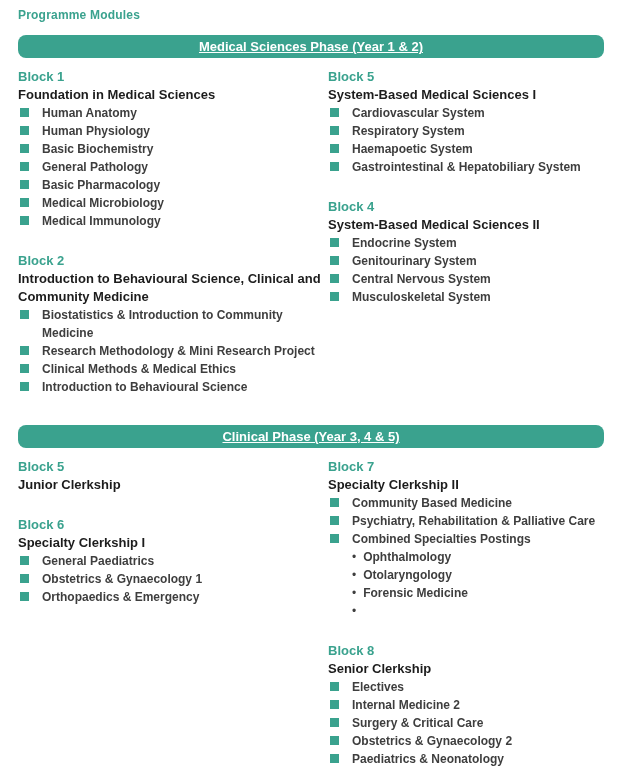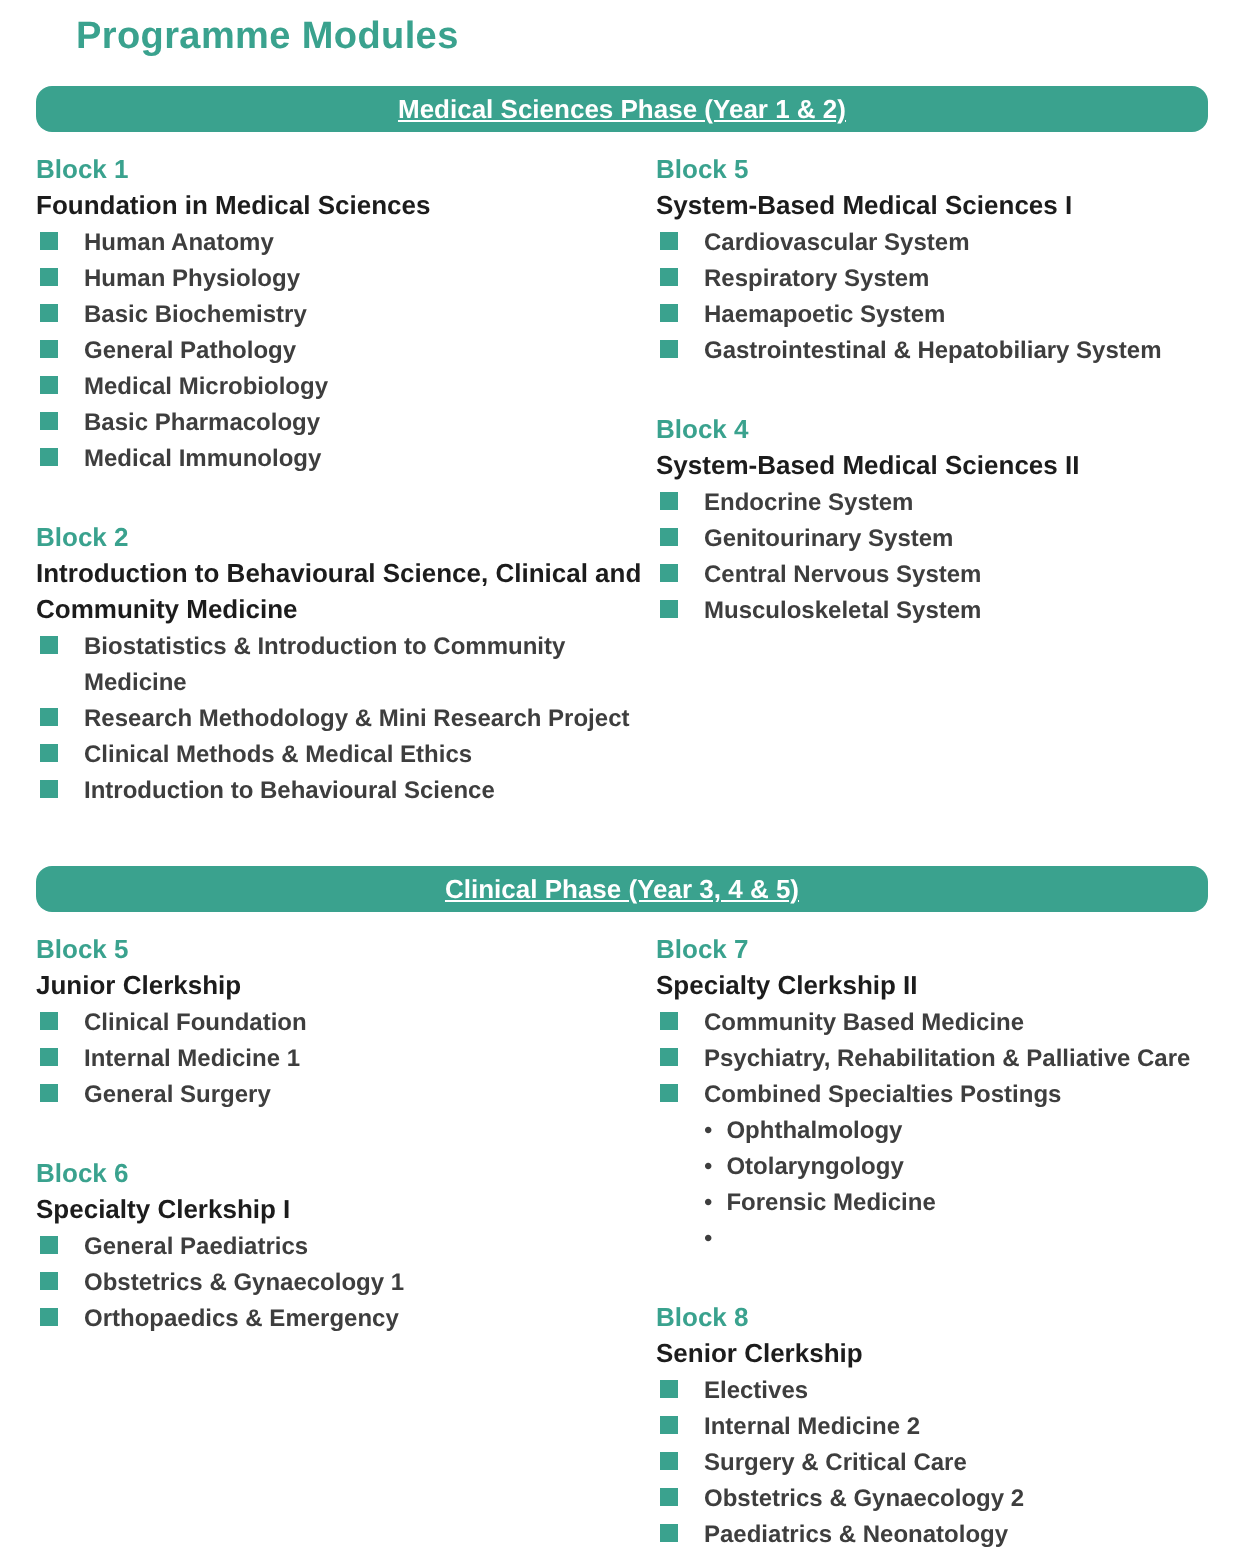--- a/index.html
+++ b/index.html
@@ -15,25 +15,24 @@
     font-family:"Liberation Sans","DejaVu Sans",sans-serif;
     background:var(--page-bg);
     overflow:hidden;
   }
   .page{
     width:622px;height:783px;
     padding:8px 18px 0 18px;
   }
   .page-title{
     color:var(--teal);
-    font-size:19px;
+    font-size:12px;
     font-weight:bold;
     letter-spacing:.2px;
     margin-bottom:13px;
-    margin-left:20px;
   }
   .phase-banner{
     background:var(--teal);
     color:#fff;
     font-size:13px;
     font-weight:bold;
     text-align:center;
     border-radius:8px;
     height:23px;
     line-height:23px;
@@ -111,25 +110,25 @@
                 <div class="item">
                   <span class="bullet"></span>
                   <span class="item-text">Basic Biochemistry</span>
                 </div>
                 <div class="item">
                   <span class="bullet"></span>
                   <span class="item-text">General Pathology</span>
                 </div>
                 <div class="item">
                   <span class="bullet"></span>
+                  <span class="item-text">Basic Pharmacology</span>
+                </div>
+                <div class="item">
+                  <span class="bullet"></span>
                   <span class="item-text">Medical Microbiology</span>
-                </div>
-                <div class="item">
-                  <span class="bullet"></span>
-                  <span class="item-text">Basic Pharmacology</span>
                 </div>
                 <div class="item">
                   <span class="bullet"></span>
                   <span class="item-text">Medical Immunology</span>
                 </div>
               </div>
             </div>
             <div class="block">
               <div class="block-label">Block 2</div>
               <div class="block-title">Introduction to Behavioural Science, Clinical and Community Medicine</div>
@@ -201,34 +200,20 @@
           </div>
         </div>
       </div>
       <div class="phase-section">
         <div class="phase-banner">Clinical Phase (Year 3, 4 &amp; 5)</div>
         <div class="columns">
           <div class="column">
             <div class="block">
               <div class="block-label">Block 5</div>
               <div class="block-title">Junior Clerkship</div>
-              <div class="items">
-                <div class="item">
-                  <span class="bullet"></span>
-                  <span class="item-text">Clinical Foundation</span>
-                </div>
-                <div class="item">
-                  <span class="bullet"></span>
-                  <span class="item-text">Internal Medicine 1</span>
-                </div>
-                <div class="item">
-                  <span class="bullet"></span>
-                  <span class="item-text">General Surgery</span>
-                </div>
-              </div>
             </div>
             <div class="block">
               <div class="block-label">Block 6</div>
               <div class="block-title">Specialty Clerkship I</div>
               <div class="items">
                 <div class="item">
                   <span class="bullet"></span>
                   <span class="item-text">General Paediatrics</span>
                 </div>
                 <div class="item">

